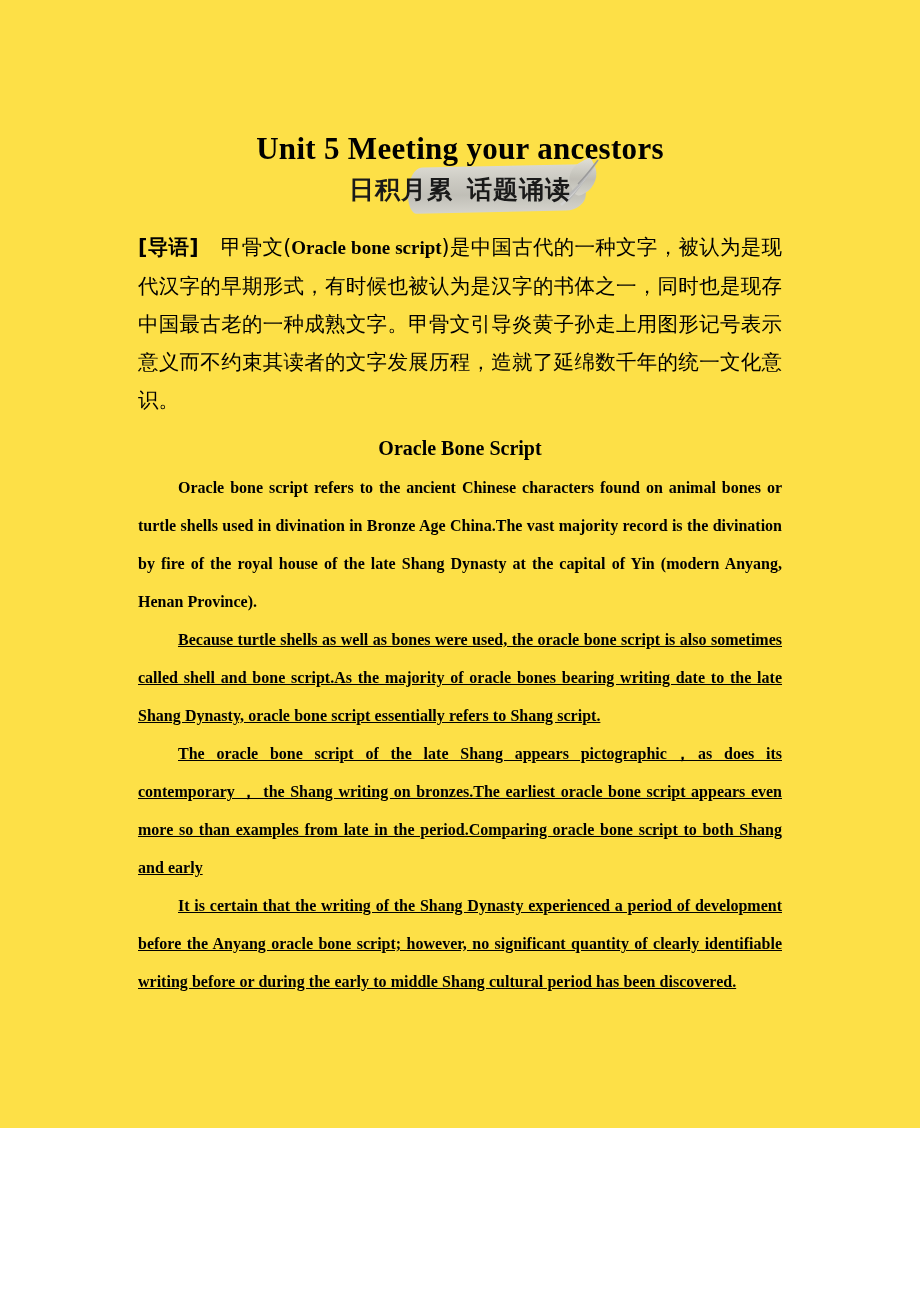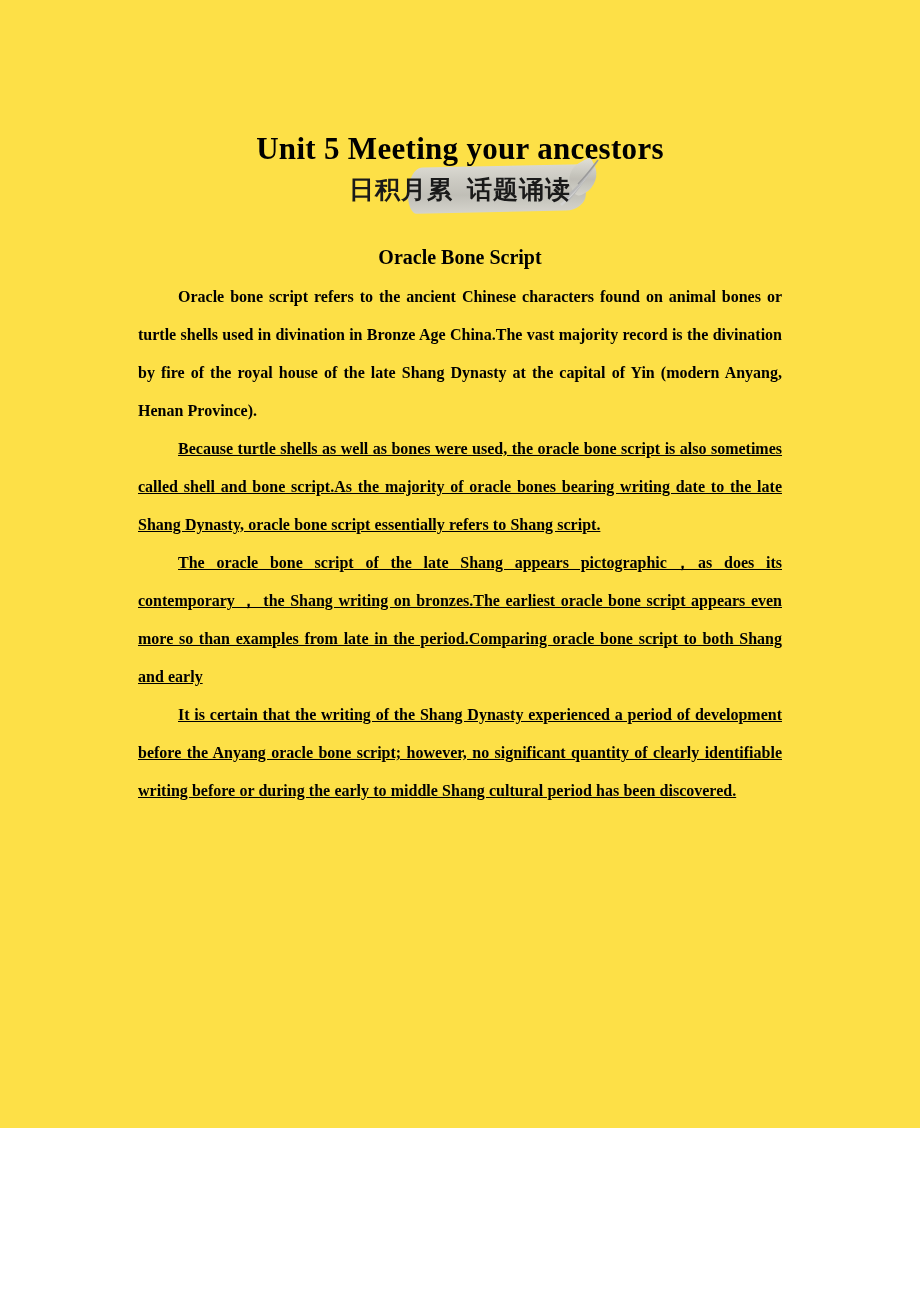--- a/index.html
+++ b/index.html
@@ -162,20 +162,23 @@
         <path d="M20 30 C28 22, 34 14, 40 6" stroke="#9a9a9a" stroke-width="1.4" fill="none"></path>
       </svg>
       <div class="banner-text">
         <span>日积月累</span><span class="gap"></span><span>话题诵读</span>
       </div>
     </div>
   </div>
 
   <div class="content">
 
+    <p class="lead-para">
+      <span class="lead-label">[导语]</span><span class="lead-indent"></span><span>甲骨文(</span><span class="en">Oracle bone script</span><span>)是中国古代的一种文字，被认为是现代汉字的早期形式，有时候也被认为是汉字的书体之一，同时也是现存中国最古老的一种成熟文字。甲骨文引导炎黄子孙走上用图形记号表示意义而不约束其读者的文字发展历程，造就了延绵数千年的统一文化意识。</span>
+    </p>
 
     <h2 class="en-heading">Oracle Bone Script</h2>
 
     <p class="en-para">Oracle bone script refers to the ancient Chinese characters found on animal bones or turtle shells used in divination in Bronze Age China.The vast majority record is the divination by fire of the royal house of the late Shang Dynasty at the capital of Yin (modern Anyang, Henan Province).</p>
     <p class="en-para">Because turtle shells as well as bones were used, the oracle bone script is also sometimes called shell and bone script.As the majority of oracle bones bearing writing date to the late Shang Dynasty, oracle bone script essentially refers to Shang script.</p>
     <p class="en-para">The oracle bone script of the late Shang appears pictographic，as does its contemporary ，  the Shang writing on bronzes.The earliest oracle bone script appears even more so than examples from late in the period.Comparing oracle bone script to both Shang and early</p>
     <p class="en-para">It is certain that the writing of the Shang Dynasty experienced a period of development before the Anyang oracle bone script; however, no significant quantity of clearly identifiable writing before or during the early to middle Shang cultural period has been discovered.</p>
 
   </div>
 

